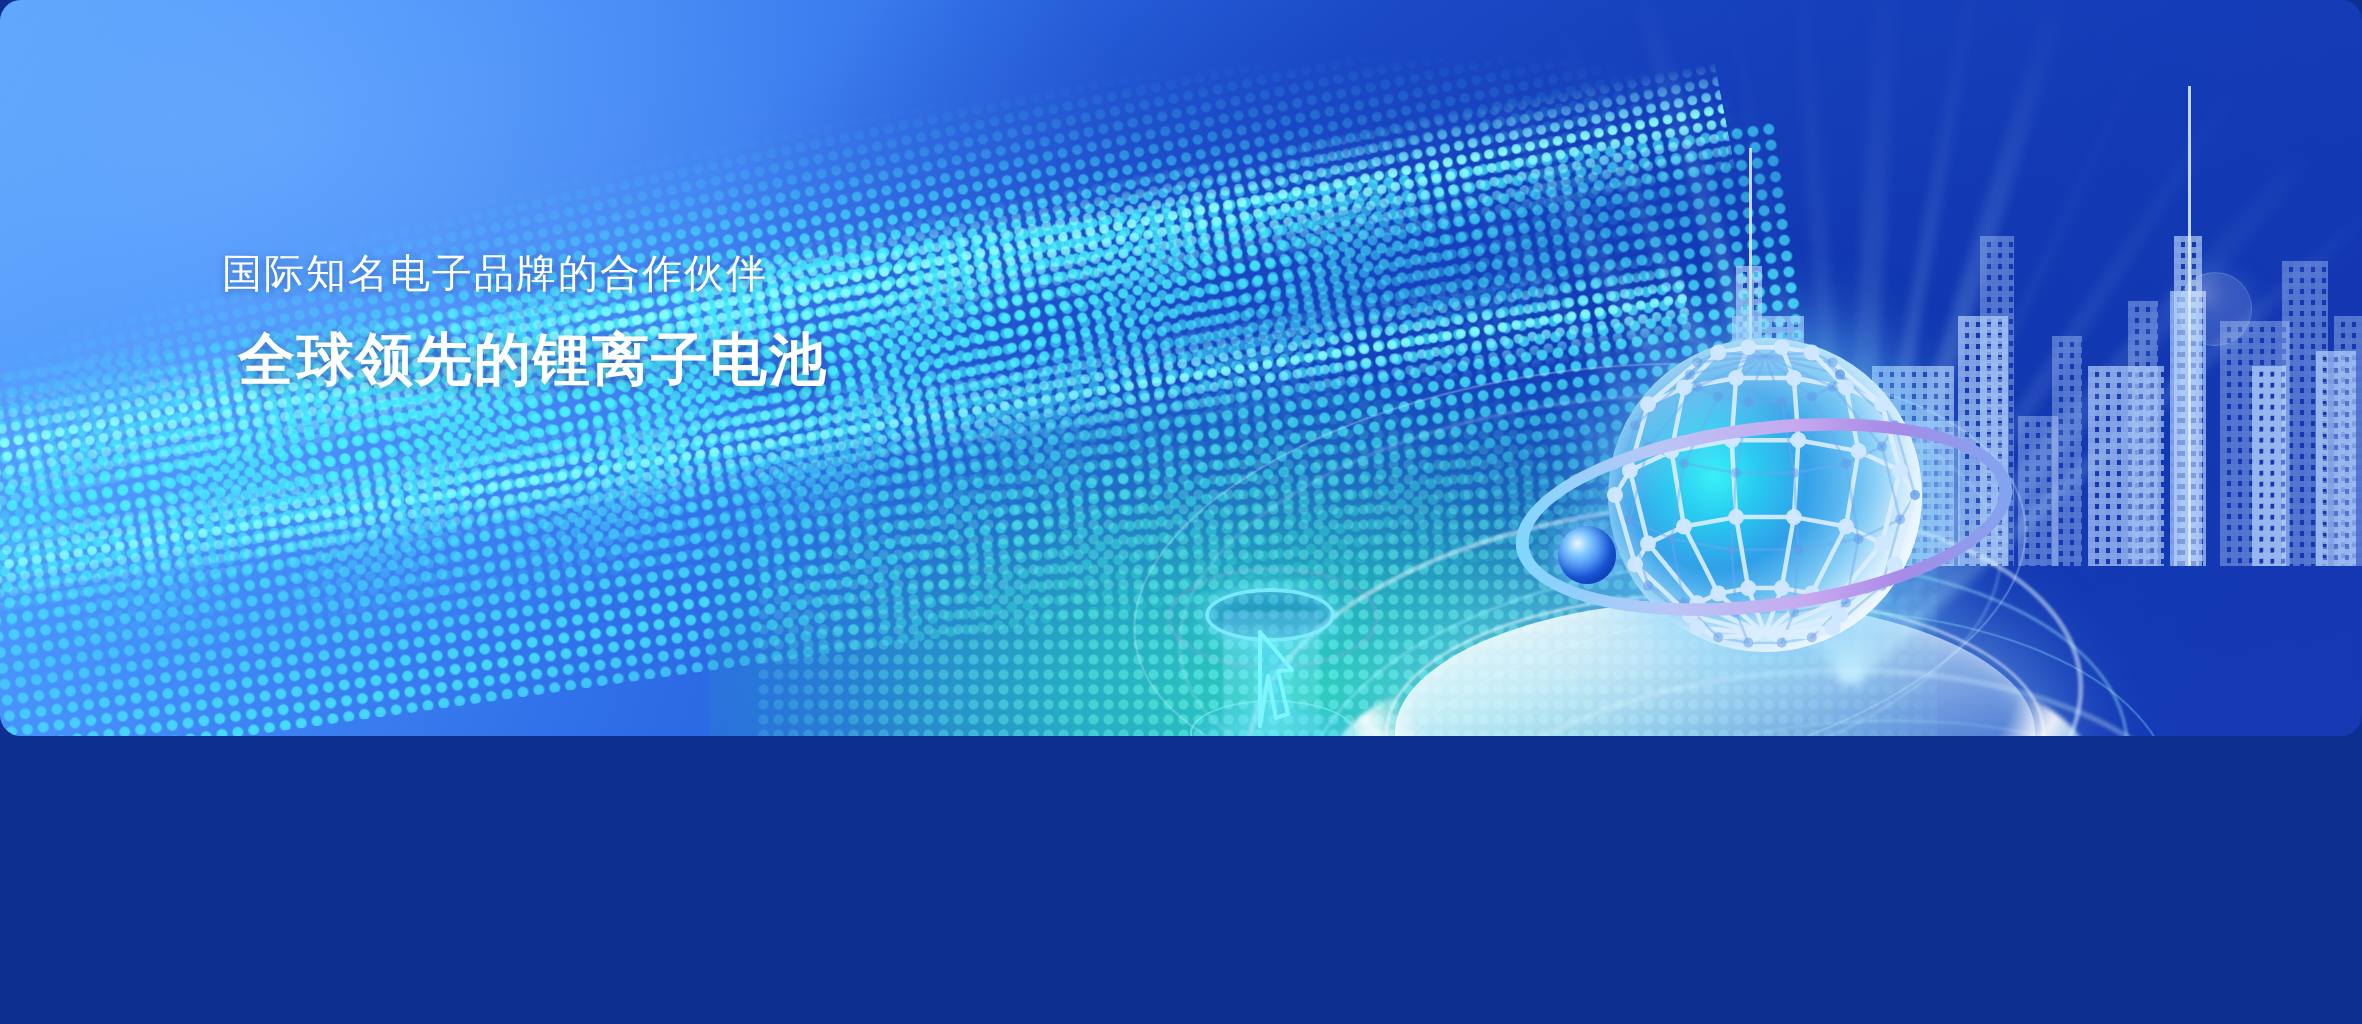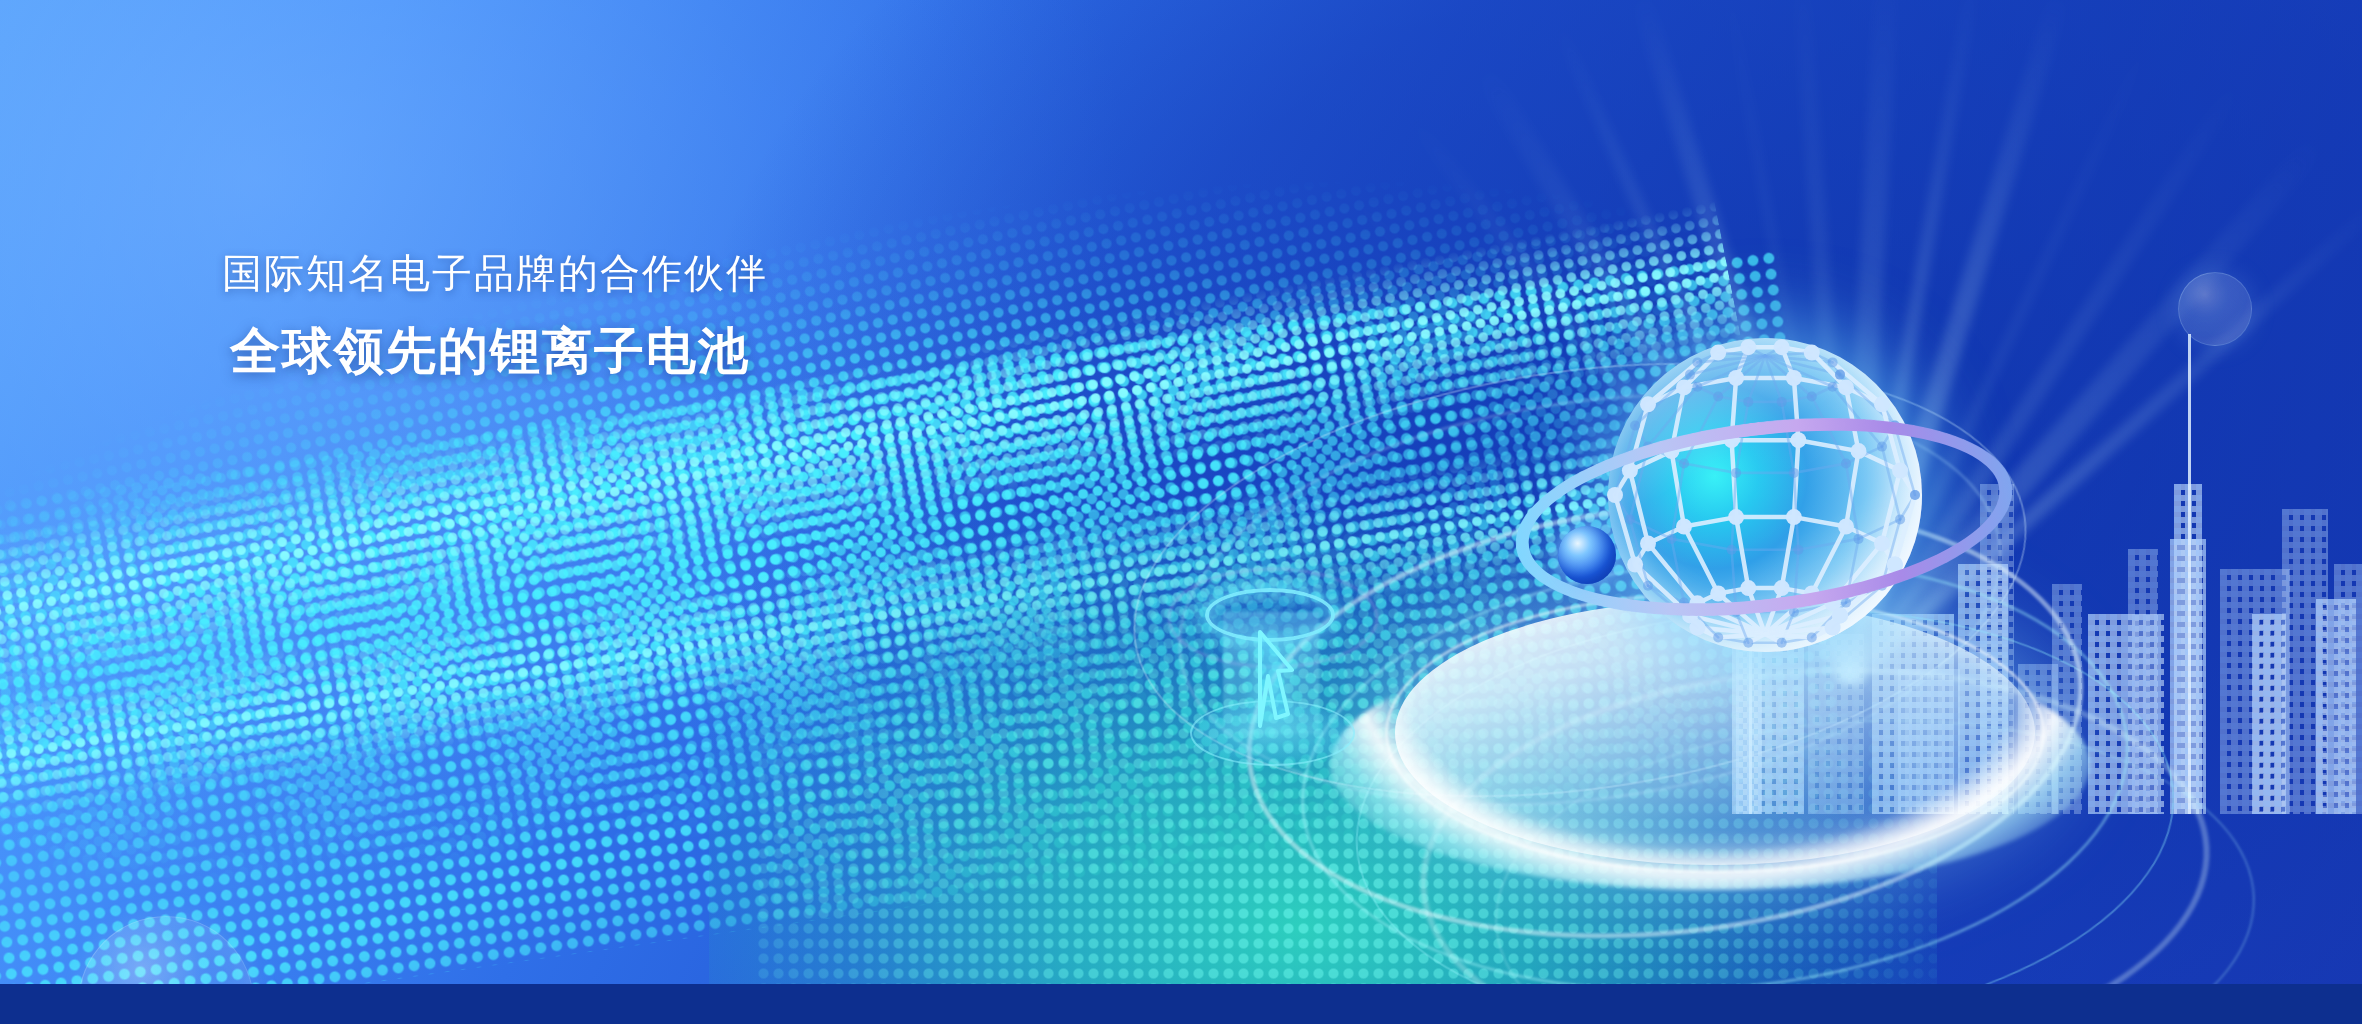--- a/index.html
+++ b/index.html
@@ -5,24 +5,25 @@
   html, body {
     margin: 0;
     padding: 0;
     background: #0d2f8f;
   }
   * { box-sizing: border-box; }
 
   .banner {
     position: relative;
     width: 2362px;
-    height: 984px;
+    height: 736px;
     overflow: hidden;
-    font-family: Liberation Mono, monospace;
+    font-family: Liberation Sans, sans-serif;
     background: linear-gradient(115deg, #57a4fc 0%, #4691fa 14%, #2f6fe8 34%, #2358d6 52%, #1b4ac6 70%, #1840bc 85%, #1839b4 100%);
+    border-radius: 21px;
   }
 
   
   .bg-deep-right {
     position: absolute;
     right: -10%; top: -20%;
     width: 80%; height: 140%;
     background: radial-gradient(ellipse at 60% 45%, rgba(14,50,170,0.75) 0%, rgba(16,52,175,0.45) 45%, rgba(20,60,185,0) 72%);
     pointer-events: none;
   }
@@ -253,28 +254,28 @@
   .eyebrow {
     font-size: 40px;
     font-weight: 500;
     color: #ffffff;
     letter-spacing: 2px;
     text-shadow: 0 2px 8px rgba(10,40,120,0.45);
     white-space: nowrap;
     margin: 0 0 22px 0;
   }
   .headline {
-    font-size: 50px;
+    font-size: 57px;
     font-weight: 700;
     color: #ffffff;
     letter-spacing: 2px;
     line-height: 1.28;
     text-shadow: 0 3px 12px rgba(10,40,120,0.50);
     white-space: nowrap;
-    margin: 8px;
+    margin: 16px;
   }
 </style>
 </head>
 <body>
 
 <div class="banner">
 
   <div class="bg-light-left"></div>
   <div class="bg-deep-right"></div>
 

